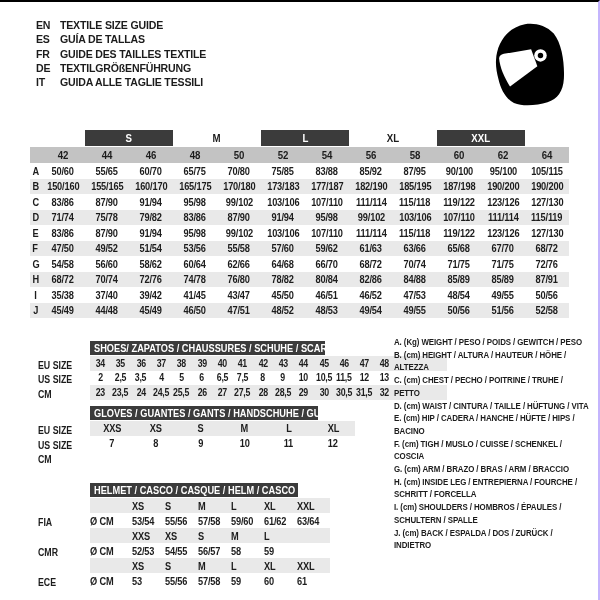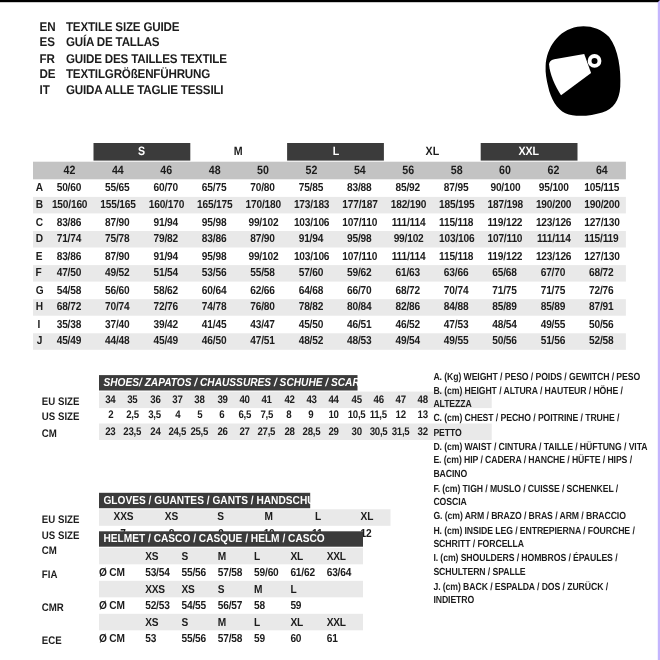--- a/index.html
+++ b/index.html
@@ -40,31 +40,31 @@
   .bt{position:absolute;left:30px;}
   .bar{margin-left:60px;background:var(--dark);color:#fff;height:14px;line-height:14px;
     padding-left:4px;font-size:10.5px;margin-bottom:1px;}
   .bt-row{display:flex;align-items:flex-end;}
   .bt-label{width:60px;padding-left:8px;font-size:10px;}
   .bt-cell{text-align:center;}
   .bt-cell.left{text-align:left;}
   .shadedband{background:var(--alt);}
 
   .shoes{top:339px;}
-  .shoes .bar{width:235px;font-style:italic;}
+  .shoes .bar{width:235px;}
   .shoes .bt-row{height:14.6px;}
   .shoes-grid{display:grid;grid-template-columns:repeat(15,20.33px);width:357px;height:100%;align-items:center;font-size:10px;letter-spacing:-0.3px;}
 
   .gloves{top:404px;}
-  .gloves .bar{width:192px;margin-top:42px;}
+  .gloves .bar{width:228px;}
   .gloves .bt-row{height:14.8px;}
   .gloves-grid{display:grid;grid-template-columns:repeat(6,44.2px);width:265px;height:100%;align-items:center;font-size:10.5px;letter-spacing:-0.2px;}
 
   .helm{top:481px;}
-  .helm .bar{width:240px;}
+  .helm .bar{width:208px;}
   .helm .bt-row{height:15px;}
   .helm-grid{display:grid;grid-template-columns:42px repeat(6,33px);width:240px;height:100%;align-items:center;font-size:10.5px;letter-spacing:-0.2px;}
 
   
   .legend{position:absolute;left:394px;top:334px;width:230px;
     transform:scaleX(0.85);transform-origin:0 0;
     font-size:9.3px;line-height:12.7px;letter-spacing:-0.1px;}
 </style>
 </head>
 <body>

